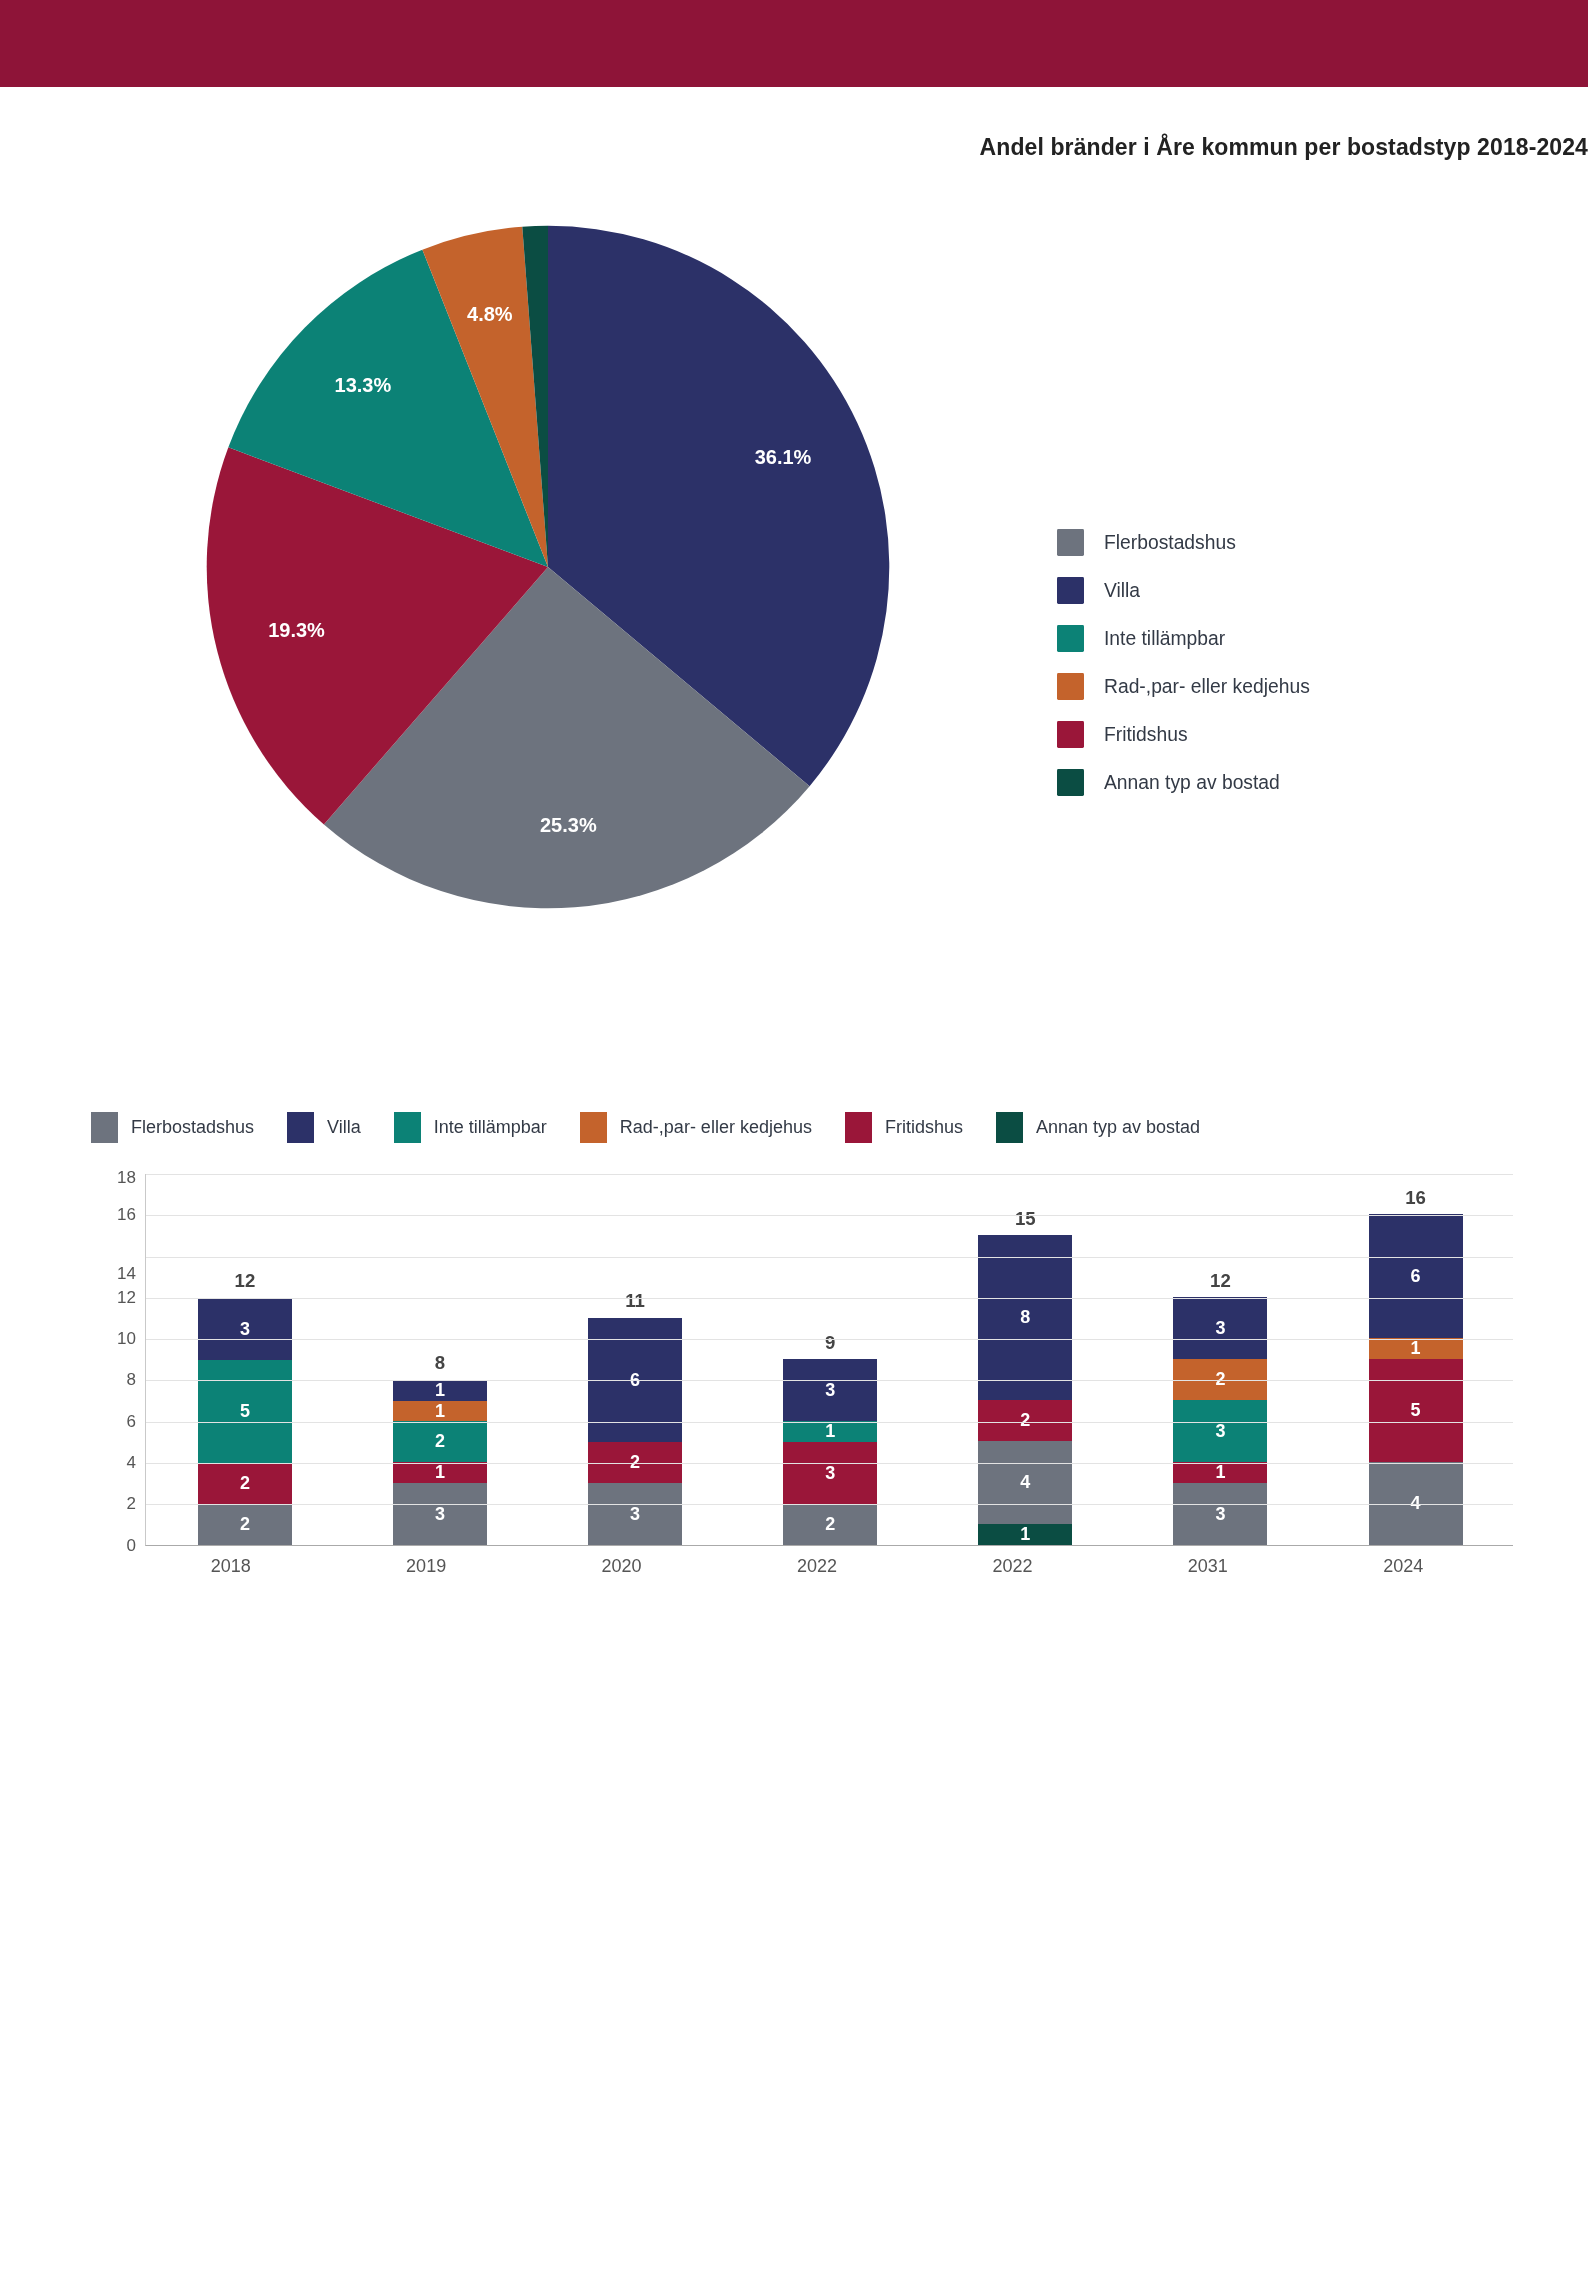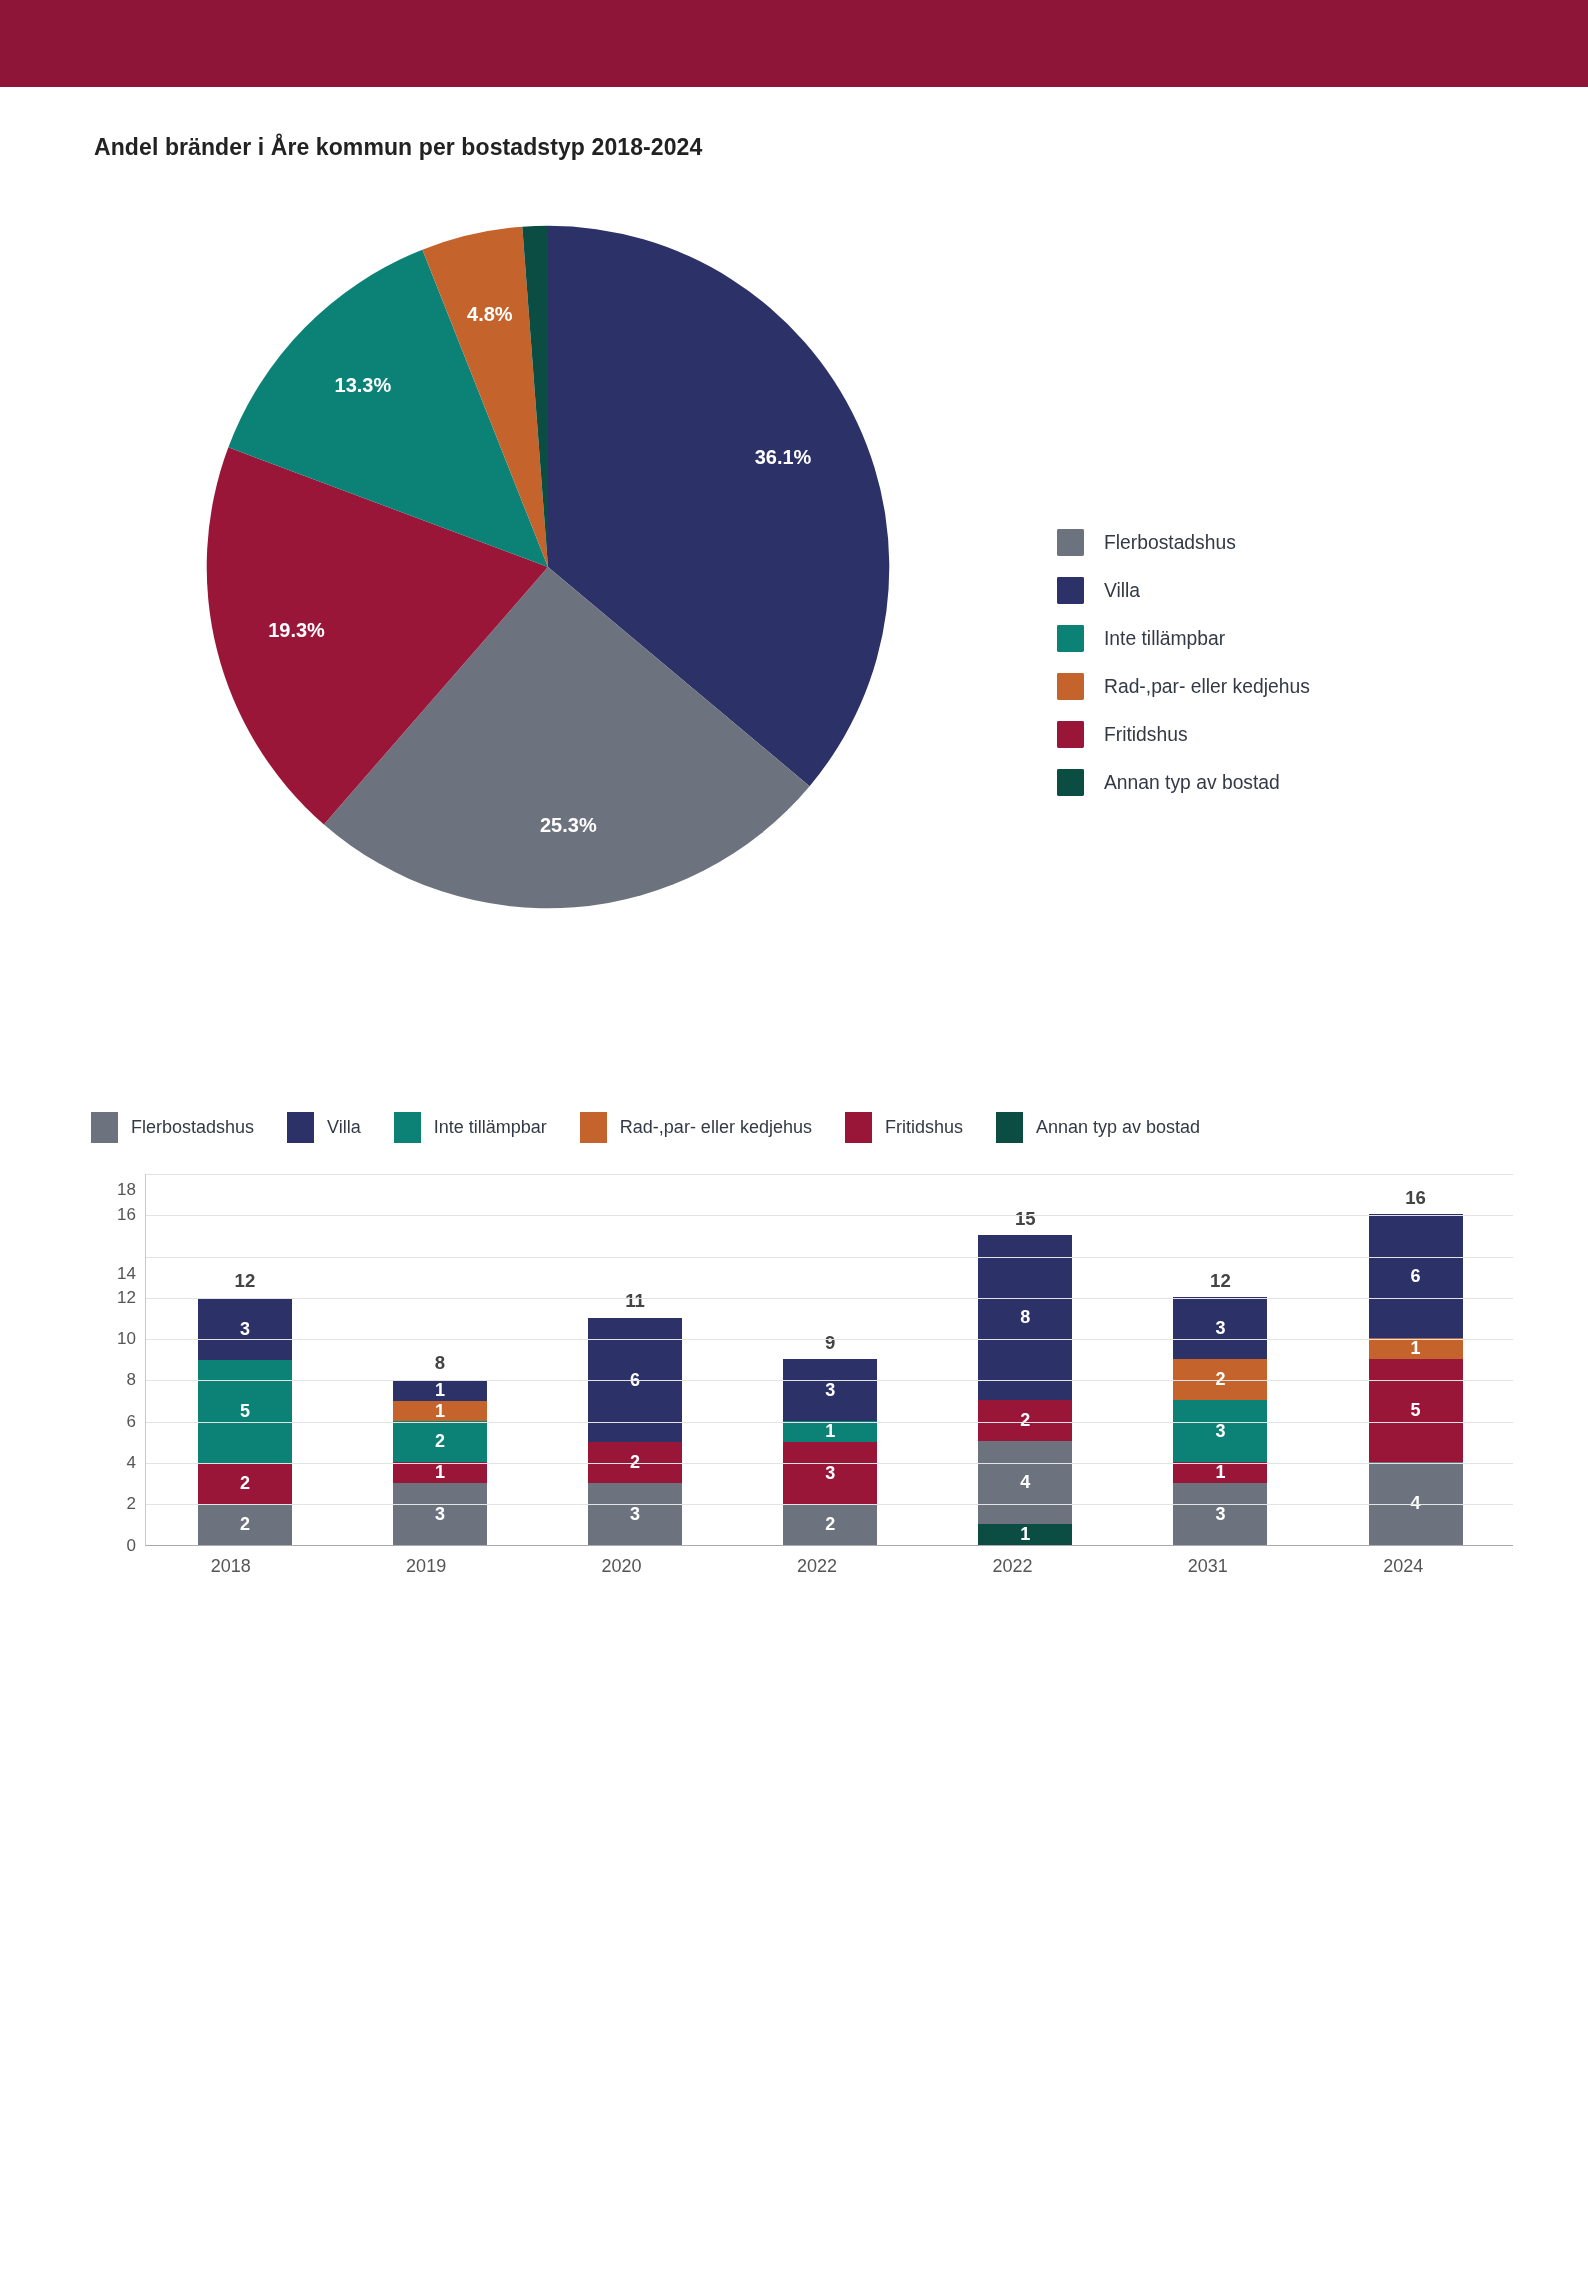--- a/index.html
+++ b/index.html
@@ -12,21 +12,21 @@
 
   .top-band {
     position: absolute; left: 0; top: 0;
     width: 1588px; height: 87px;
     background: #8E1438;
   }
 
   .content { position: absolute; left: 0; top: 87px; width: 1588px; }
 
   
-  .section-1 { padding: 47px 0 0 94px; }
+  .section-1 { padding: 47px 0 0 46px; text-align: right; }
   .pie-title {
     font-size: 23px; font-weight: 700; color: #222222;
     letter-spacing: 0.1px;
   }
   .pie-desc {
     margin-top: 18.6px;
     font-size: 21.4px; font-weight: 400; color: #3a3a3a;
     line-height: 1.33; max-width: 1415px;
   }
 
@@ -291,21 +291,21 @@
       <div id="yticks">
           <div class="ytick" style="top: 372px;">0</div>
           <div class="ytick" style="top: 330px;">2</div>
           <div class="ytick" style="top: 289px;">4</div>
           <div class="ytick" style="top: 248px;">6</div>
           <div class="ytick" style="top: 206px;">8</div>
           <div class="ytick" style="top: 165px;">10</div>
           <div class="ytick" style="top: 124px;">12</div>
           <div class="ytick" style="top: 100px;">14</div>
           <div class="ytick" style="top: 41px;">16</div>
-          <div class="ytick" style="top: 16px; text-align: right;">18</div>
+          <div class="ytick" style="top: 4px; text-align: right;">18</div>
         </div>
       <div class="xlabels" id="xlabels">
           <div class="xl">2018</div>
           <div class="xl">2019</div>
           <div class="xl">2020</div>
           <div class="xl">2022</div>
           <div class="xl">2022</div>
           <div class="xl">2031</div>
           <div class="xl">2024</div>
         </div>

